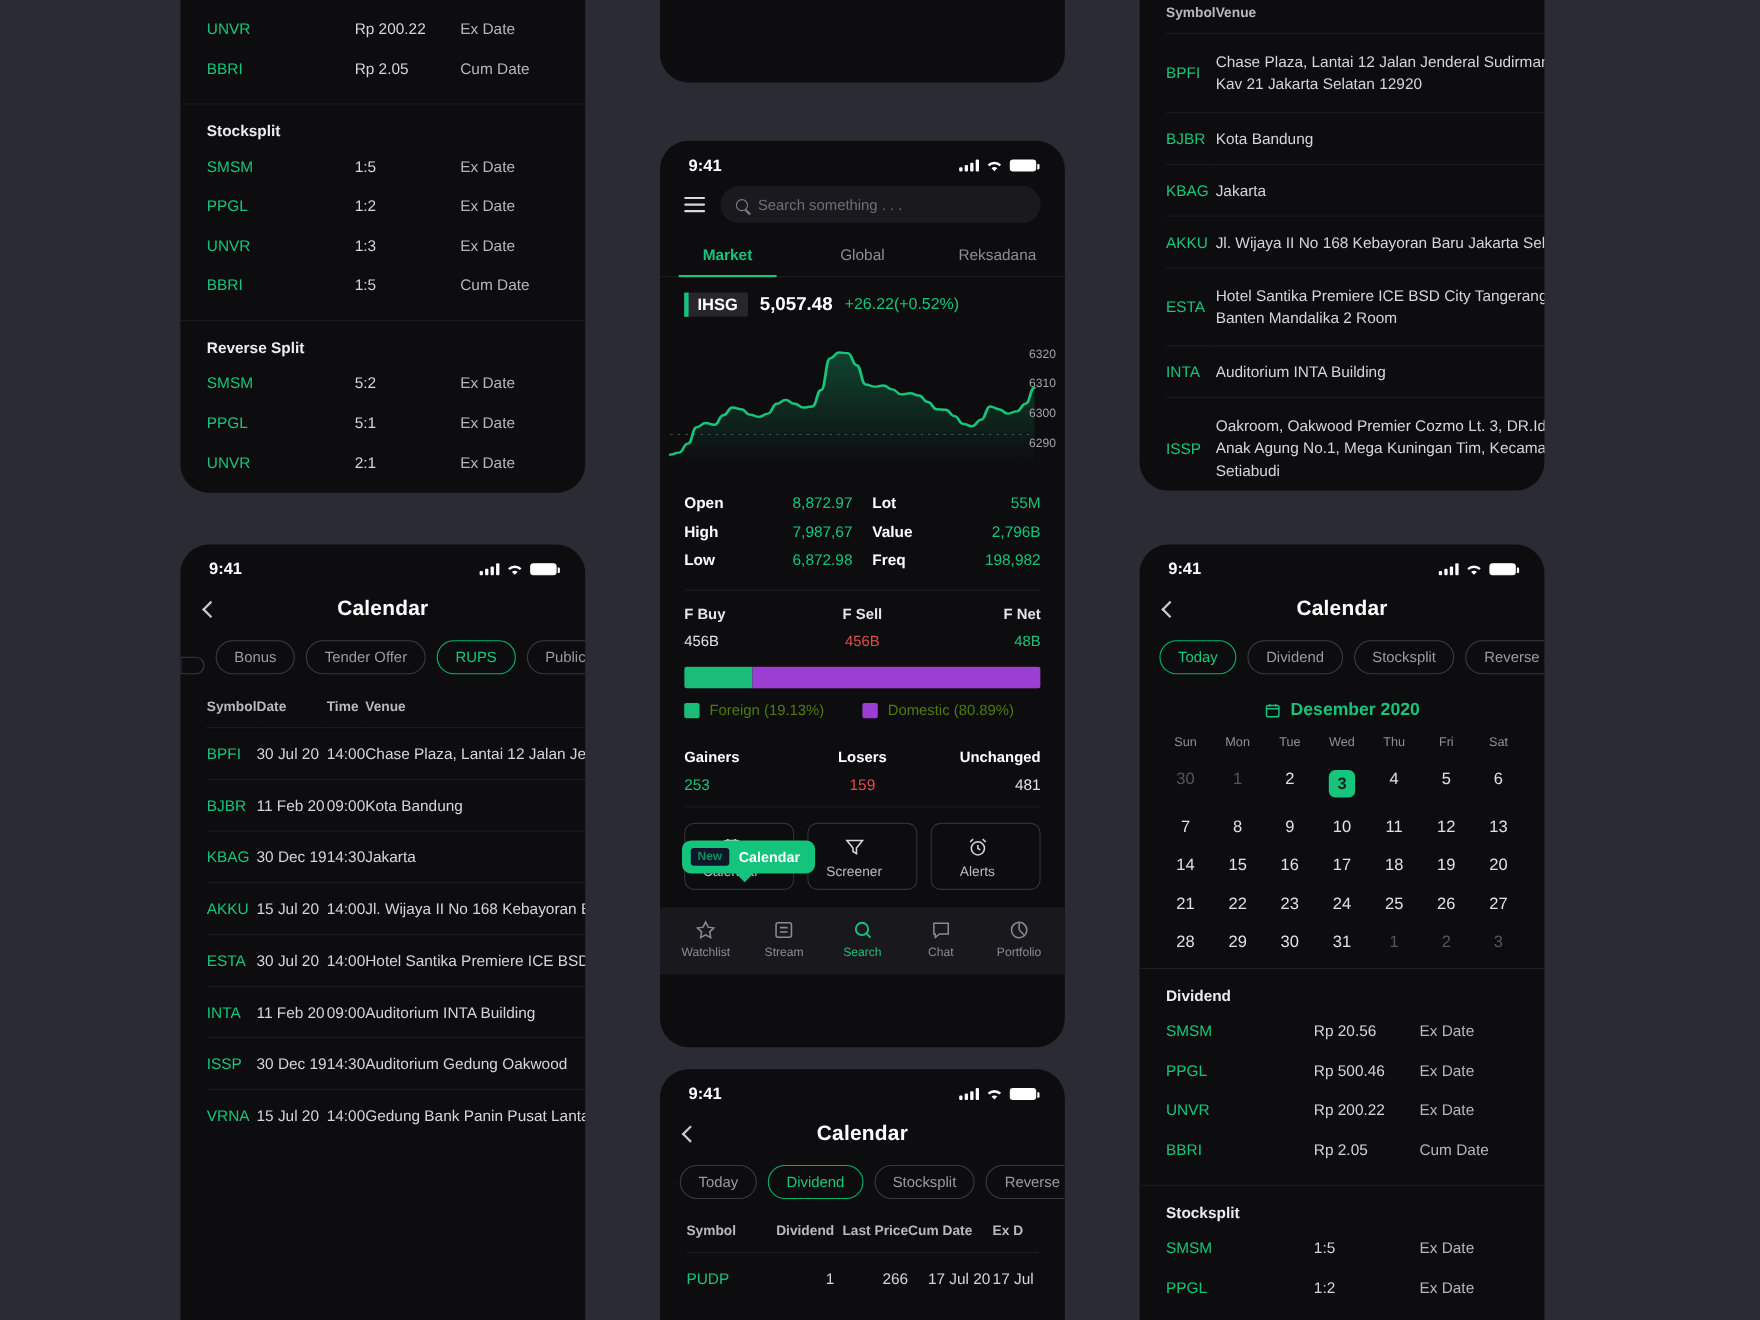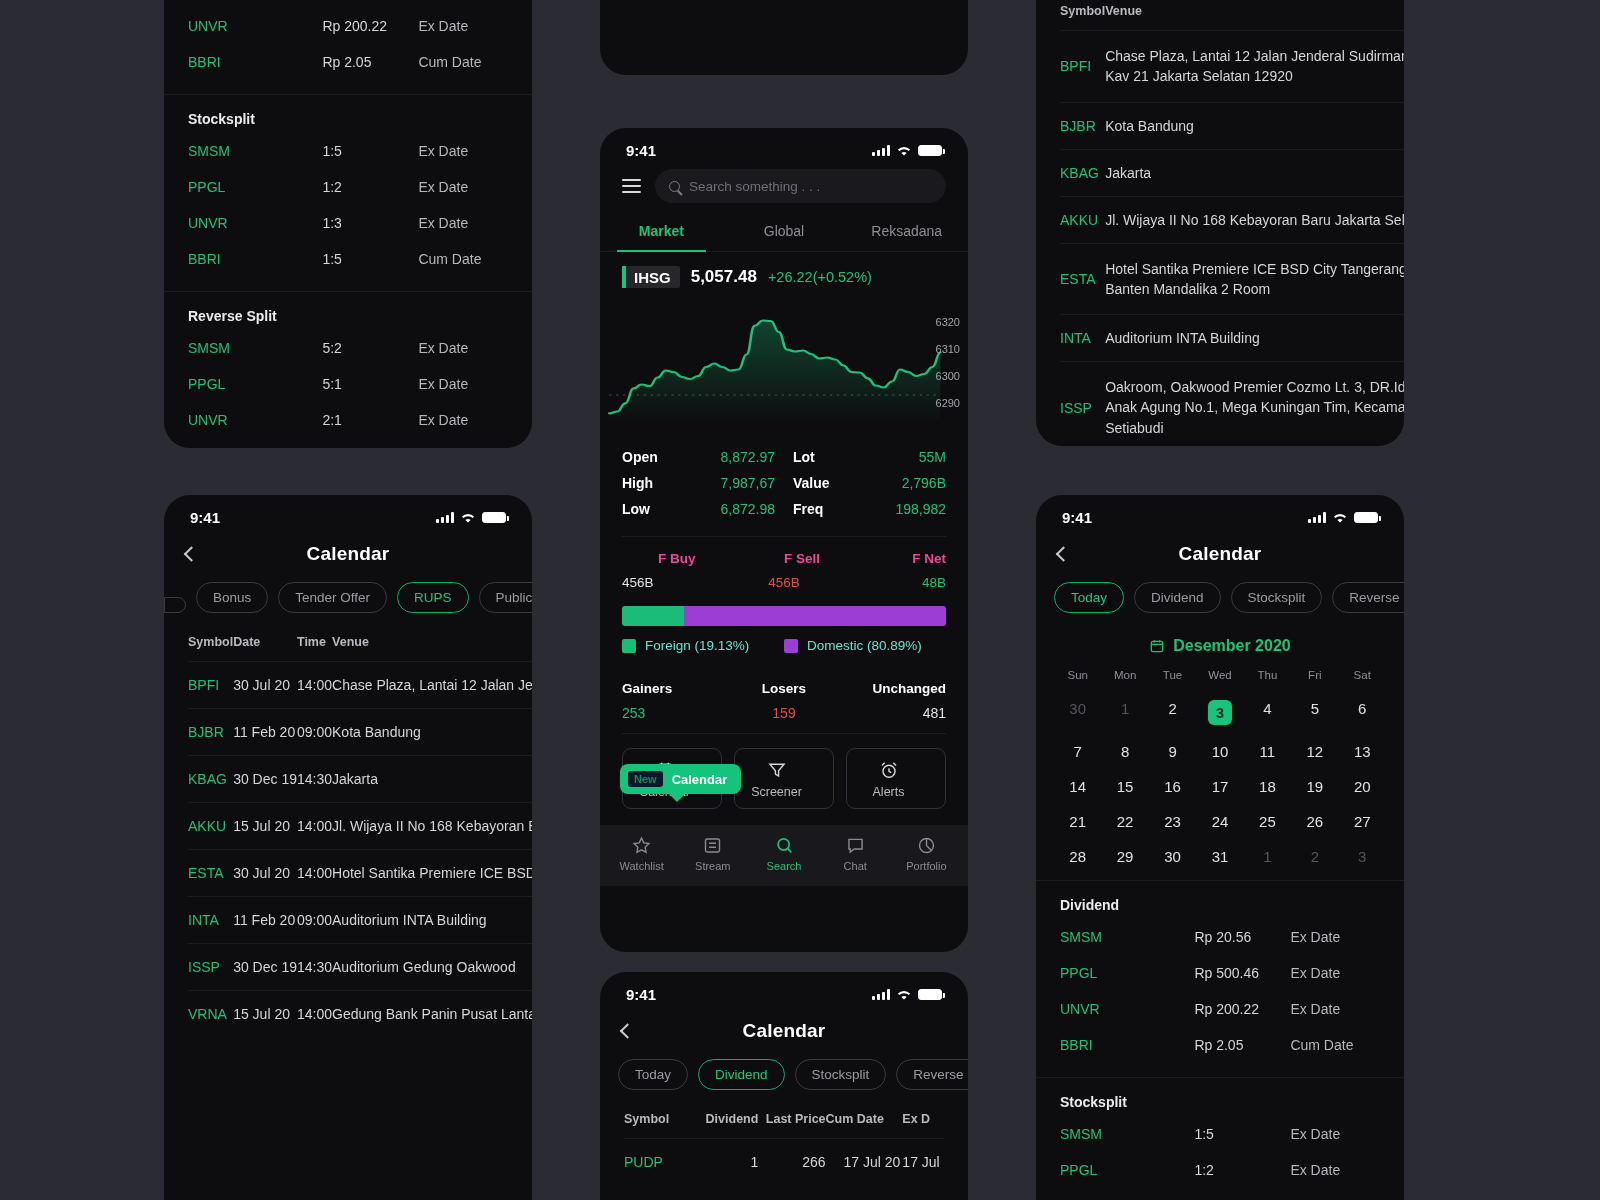--- a/index.html
+++ b/index.html
@@ -112,31 +112,31 @@
   .stat-col { flex: 1; }
   .stat-line { display: flex; justify-content: space-between; padding: 5px 0; font-size: 14px; }
   .stat-line .k { color: #fff; font-weight: bold; }
   .stat-line .v { color: #18c47c; }
 
   .hr { height: 1px; background: #1d1d21; margin: 0 22px; }
 
   .fx { padding: 14px 22px 0 22px; }
   .fx-head, .fx-vals { display: flex; }
   .fx-head div, .fx-vals div { flex: 1; font-size: 13.5px; }
-  .fx-head div { color: #ec4899; font-weight: bold; margin-left: 36px; }
+  .fx-head div { color: #e5e5e5; font-weight: bold; }
   .fx-head div:nth-child(2), .fx-vals div:nth-child(2) { text-align: center; }
   .fx-head div:nth-child(3), .fx-vals div:nth-child(3) { text-align: right; }
   .fx-vals { margin-top: 9px; }
   .fx-vals div:nth-child(1){ color:#e2e2e6; }
   .fx-vals div:nth-child(2){ color:#e24b4b; }
   .fx-vals div:nth-child(3){ color:#18c47c; }
 
   .ratio { display: flex; height: 20px; border-radius: 3px; overflow: hidden; margin: 16px 22px 0 22px; }
   .legend { display: flex; padding: 12px 22px 14px 22px; }
-  .legend > div { flex: 1; display: flex; align-items: center; gap: 9px; color: #5eead4; font-size: 13.5px; }
+  .legend > div { flex: 1; display: flex; align-items: center; gap: 9px; color: #4d7c0f; font-size: 13.5px; }
   .sw { width: 14px; height: 14px; border-radius: 2px; flex: none; }
 
   .glu { display: flex; padding: 14px 22px 0 22px; }
   .glu div { flex: 1; }
   .glu .k { color: #fff; font-weight: bold; font-size: 13.5px; }
   .glu .v { margin-top: 9px; font-size: 14px; }
   .glu > div:nth-child(2) { text-align: center; }
   .glu > div:nth-child(3) { text-align: right; }
 
   .tooltip {

